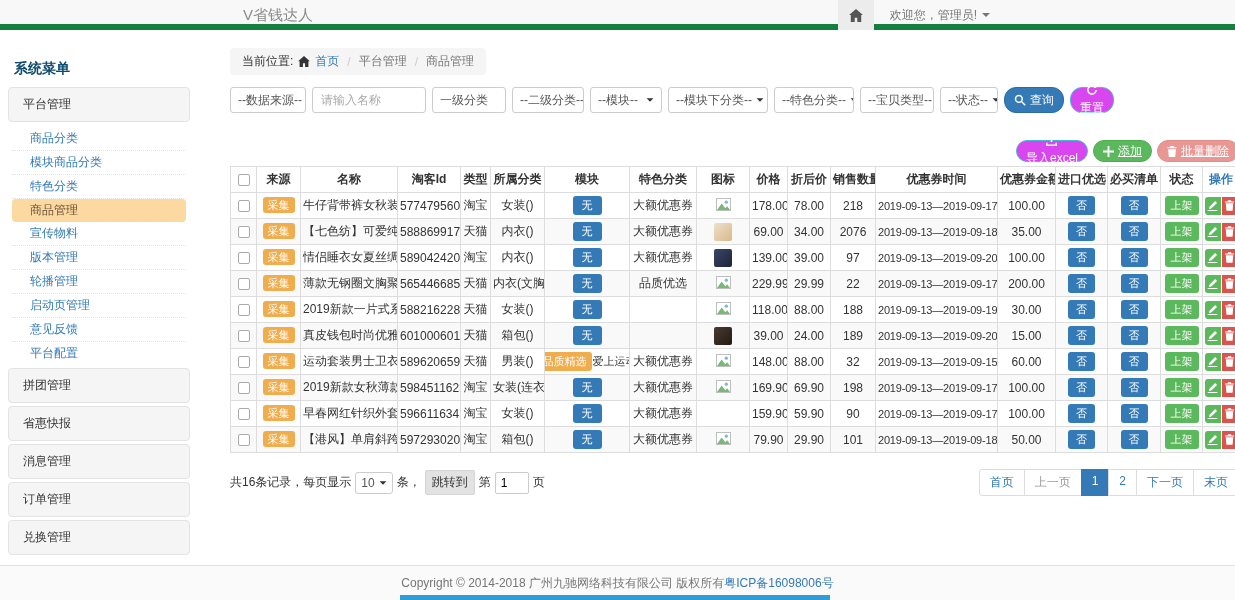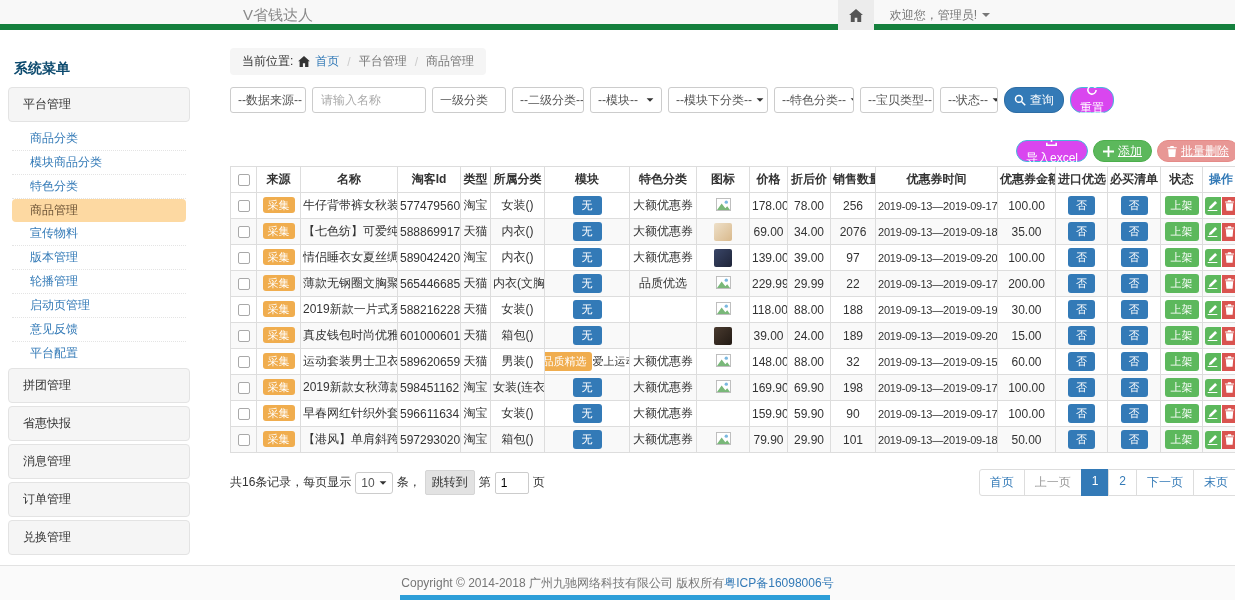--- a/index.html
+++ b/index.html
@@ -285,21 +285,21 @@
               </div>
             </td>
             <td>大额优惠券</td>
             <td><span style="display: inline-block;"><svg width="15" height="13" viewBox="0 0 16 14">
                   <rect x="0.5" y="0.5" width="15" height="13" fill="#fff" stroke="#bbb"></rect>
                   <circle cx="11" cy="4.5" r="1.8" fill="#7ab8e0"></circle>
                   <path d="M1 13 6 6l4 5 2-2 3 4z" fill="#79b879"></path>
                 </svg></span></td>
             <td>178.00</td>
             <td>78.00</td>
-            <td>256</td>
+            <td>218</td>
             <td class="coupon-time">2019-09-13—2019-09-17</td>
             <td>100.00</td>
             <td><span class="mini-btn-blue">否</span></td>
             <td><span class="mini-btn-blue">否</span></td>
             <td><span class="mini-btn-green">上架</span></td>
             <td>
               <div class="ops">
                 <span class="op-btn op-edit">
                   <span>
                     <svg width="11" height="11" viewBox="0 0 16 16" fill="#fff">

